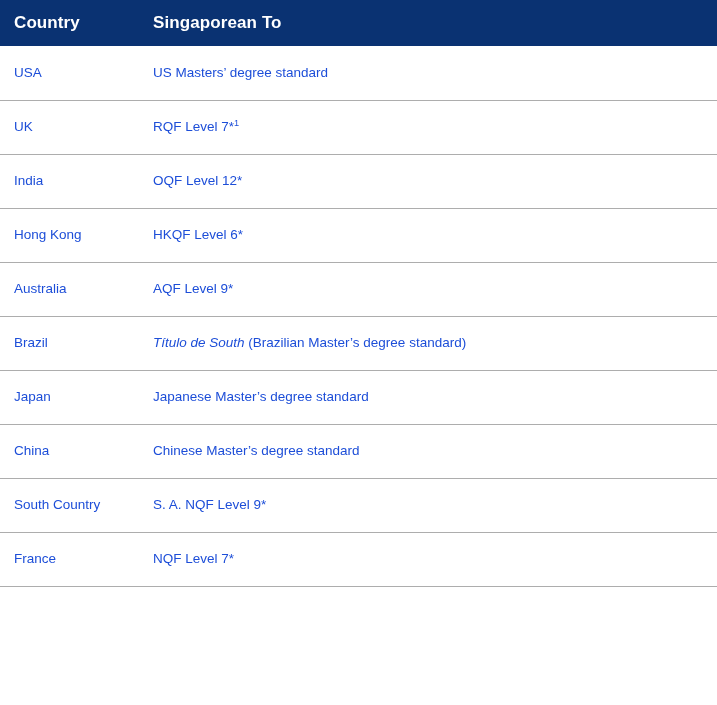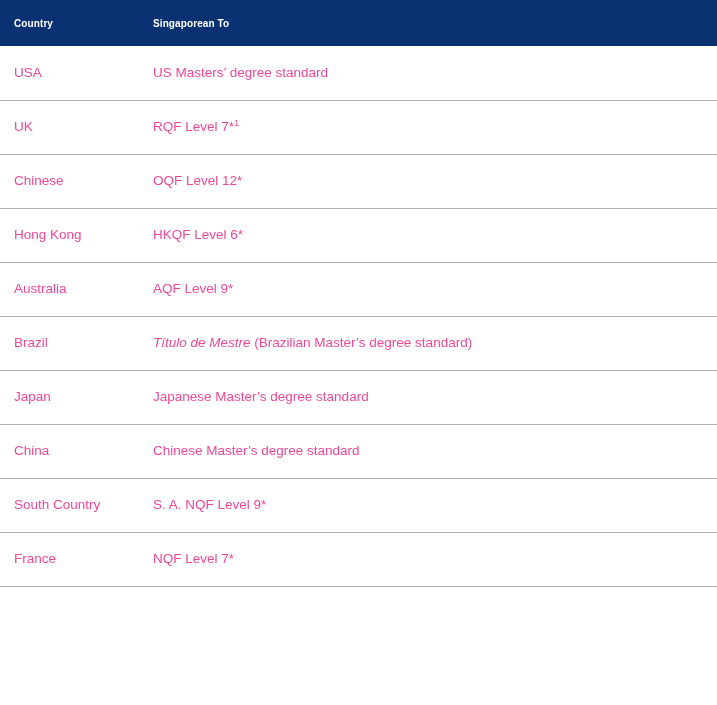--- a/index.html
+++ b/index.html
@@ -21,21 +21,21 @@
     table-layout: fixed;
   }
 
   .qualification-table thead tr {
     background: #0a3272;
   }
 
   .qualification-table th {
     text-align: left;
     color: #ffffff;
-    font-size: 10px;
+    font-size: 17px;
     font-weight: bold;
     letter-spacing: 0.1px;
     padding: 12px;
     height: 46px;
     vertical-align: middle;
     border: none;
   }
 
   .qualification-table th.col-country,
   .qualification-table td.col-country {
@@ -53,21 +53,21 @@
 
   .qualification-table tbody tr {
     border-bottom: 1px solid #adadad;
     background: #ffffff;
   }
 
   .qualification-table td {
     height: 54px;
     vertical-align: middle;
     font-size: 13.5px;
-    color: #ec4899;
+    color: #1d4ed8;
     line-height: 1.35;
     padding: 0;
     border: none;
   }
 
   .cell-text {
     display: block;
   }
 
   .ital {
@@ -102,21 +102,21 @@
       <tr>
         <td class="col-country">
           <span class="cell-text">UK</span>
         </td>
         <td class="col-comparable">
           <span class="cell-text"><span>RQF Level 7*</span><sup>1</sup></span>
         </td>
       </tr>
       <tr>
         <td class="col-country">
-          <span class="cell-text">Chinese</span>
+          <span class="cell-text">India</span>
         </td>
         <td class="col-comparable">
           <span class="cell-text"><span>OQF Level 12*</span></span>
         </td>
       </tr>
       <tr>
         <td class="col-country">
           <span class="cell-text">Hong Kong</span>
         </td>
         <td class="col-comparable">
@@ -129,21 +129,21 @@
         </td>
         <td class="col-comparable">
           <span class="cell-text"><span>AQF Level 9*</span></span>
         </td>
       </tr>
       <tr>
         <td class="col-country">
           <span class="cell-text">Brazil</span>
         </td>
         <td class="col-comparable">
-          <span class="cell-text"><em class="ital">Título de Mestre</em><span> (Brazilian Master’s degree standard)</span></span>
+          <span class="cell-text"><em class="ital">Título de South</em><span> (Brazilian Master’s degree standard)</span></span>
         </td>
       </tr>
       <tr>
         <td class="col-country">
           <span class="cell-text">Japan</span>
         </td>
         <td class="col-comparable">
           <span class="cell-text"><span>Japanese Master’s degree standard</span></span>
         </td>
       </tr>

